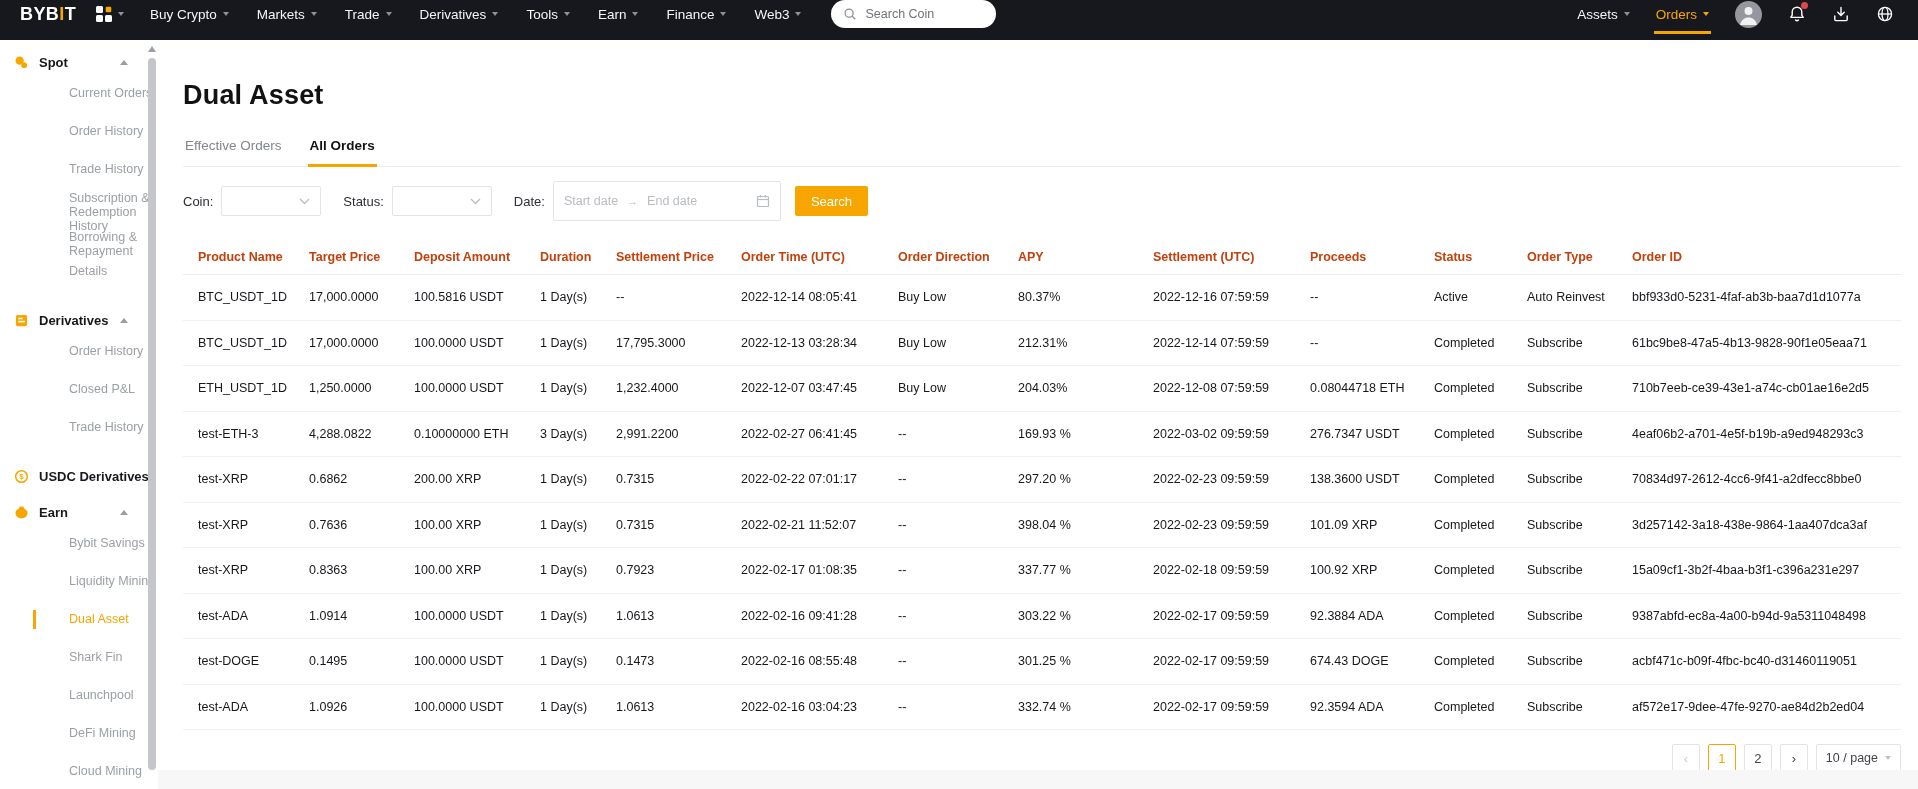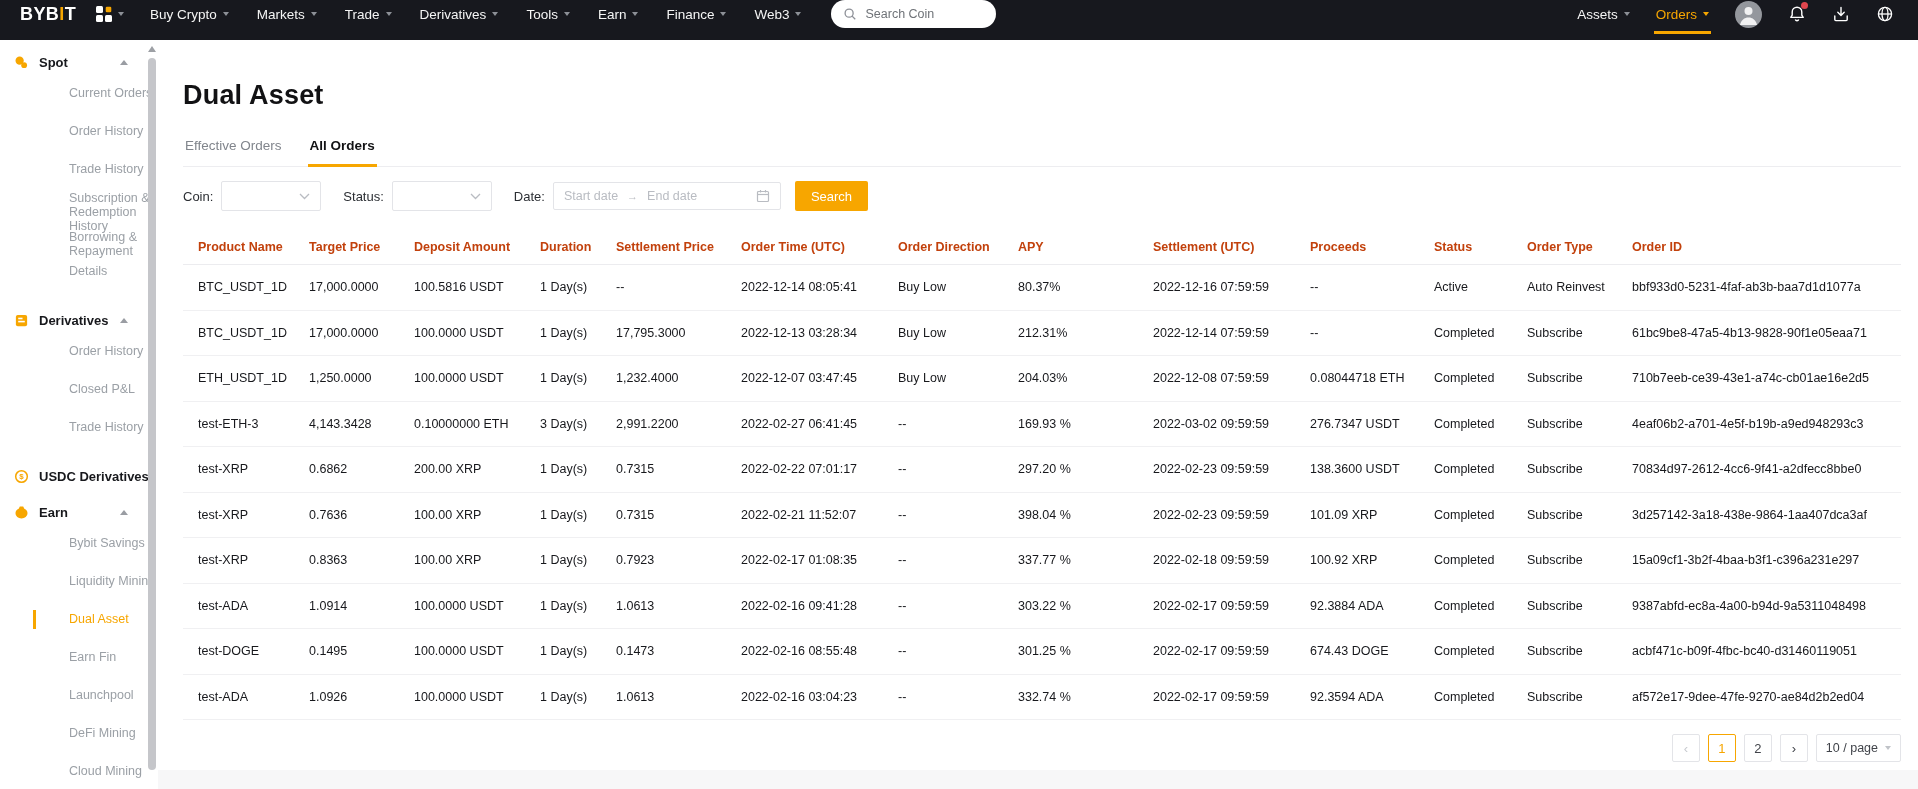--- a/index.html
+++ b/index.html
@@ -47,21 +47,21 @@
   .main { flex:1; padding:0 17px 0 25px; overflow:hidden; background:#fff; }
   .page-title { margin-top:40px; font-size:27px; font-weight:700; color:#121214; letter-spacing:.2px; }
   .tabs { margin-top:27px; display:flex; gap:24px; border-bottom:1px solid #ededf0; }
   .tab { padding:0 2px 13px; font-size:13.5px; color:#81858c; position:relative; cursor:pointer; }
   .tab.active { color:#121214; font-weight:700;text-align:center; }
   .tab.active::after { content:''; position:absolute; left:0; right:0; bottom:-1px; height:3px; background:#f7a600; }
 
   .filters { margin-top:14px; display:flex; align-items:center; font-size:13px; color:#2b2e33; }
   .flabel { margin-right:8px; }
   .select { width:100px; height:30px; border:1px solid #e3e4e8; border-radius:2px; background:#fff; display:flex; align-items:center; justify-content:flex-end; padding:0 10px; margin-right:22px; cursor:pointer; }
-  .daterange { width:228px; height:28px; border:1px solid #e3e4e8; border-radius:2px; background:#fff; display:flex; align-items:center; gap:9px; padding:0 10px; margin-right:14px; cursor:text; }
+  .daterange { width:228px; height:40px; border:1px solid #e3e4e8; border-radius:2px; background:#fff; display:flex; align-items:center; gap:9px; padding:0 10px; margin-right:14px; cursor:text; }
   .daterange .ph { font-size:12.5px; color:#b9bcc2; }
   .daterange .arrow { font-size:11px; color:#b9bcc2; }
   .daterange .cal { margin-left:auto; display:flex; }
   .search-btn { height:30px; padding:0 16px; border:none; border-radius:2px; background:#f7a600; color:#fff; font-size:13px; font-family:inherit; cursor:pointer; }
 
   
   .table { margin-top:18px; }
   .trow { display:grid; grid-template-columns:111px 105px 126px 76px 125px 157px 120px 135px 157px 124px 93px 105px minmax(0,1fr);
     padding-left:15px; align-items:center; height:45.5px; border-bottom:1px solid #f0f0f2; font-size:12.5px; color:#17181c; }
   .trow span { padding-right:10px; white-space:nowrap; overflow:hidden; text-overflow:ellipsis; }
@@ -221,21 +221,21 @@
             <path d="M6.2 1.6h3.6l1.2 2.3c2.2.9 3.4 2.7 3.4 4.7 0 3.4-2.9 5.8-6.4 5.8S1.6 12 1.6 8.6c0-2 1.2-3.8 3.4-4.7z" fill="#f7a600"></path>
           </svg>
         </span>
         <span>Earn</span>
         <i class="caret-up"></i>
       </div>
       <div class="side-items">
         <div class="side-item">Bybit Savings</div>
         <div class="side-item">Liquidity Mining</div>
         <div class="side-item active">Dual Asset</div>
-        <div class="side-item">Earn Fin</div>
+        <div class="side-item">Shark Fin</div>
         <div class="side-item">Launchpool</div>
         <div class="side-item">DeFi Mining</div>
         <div class="side-item">Cloud Mining</div>
       </div>
     </aside>
   <div class="side-scrollbar">
     <i class="sb-arrow"></i>
     <div class="sb-thumb"></div>
   </div>
 
@@ -332,21 +332,21 @@
           <span class="td">Buy Low</span>
           <span class="td">204.03%</span>
           <span class="td">2022-12-08 07:59:59</span>
           <span class="td">0.08044718 ETH</span>
           <span class="td">Completed</span>
           <span class="td">Subscribe</span>
           <span class="td">710b7eeb-ce39-43e1-a74c-cb01ae16e2d5</span>
         </div>
         <div class="trow">
           <span class="td">test-ETH-3</span>
-          <span class="td">4,143.3428</span>
+          <span class="td">4,288.0822</span>
           <span class="td">0.10000000 ETH</span>
           <span class="td">3 Day(s)</span>
           <span class="td">2,991.2200</span>
           <span class="td">2022-02-27 06:41:45</span>
           <span class="td">--</span>
           <span class="td">169.93 %</span>
           <span class="td">2022-03-02 09:59:59</span>
           <span class="td">276.7347 USDT</span>
           <span class="td">Completed</span>
           <span class="td">Subscribe</span>

